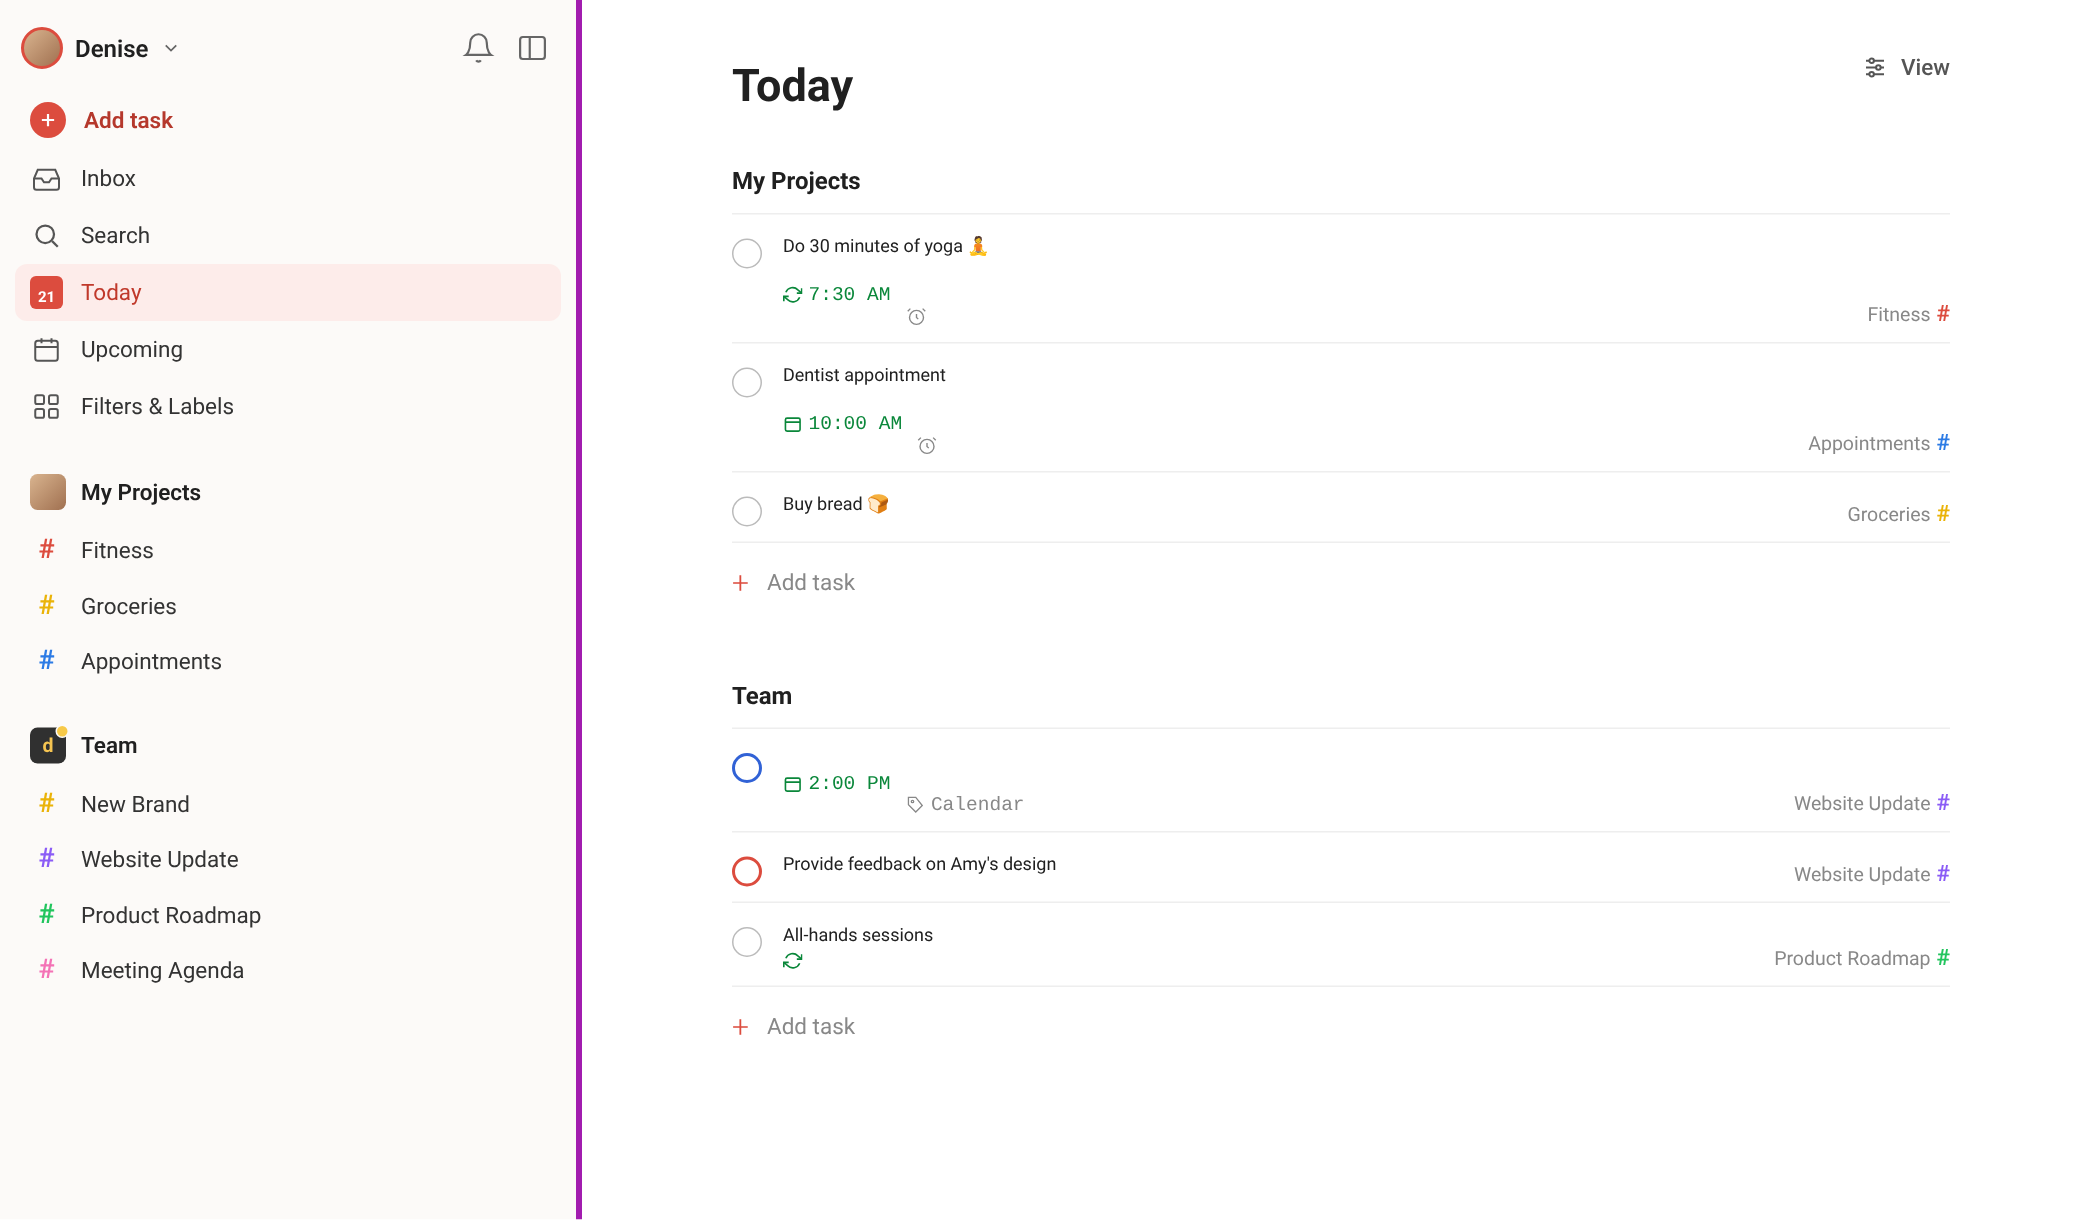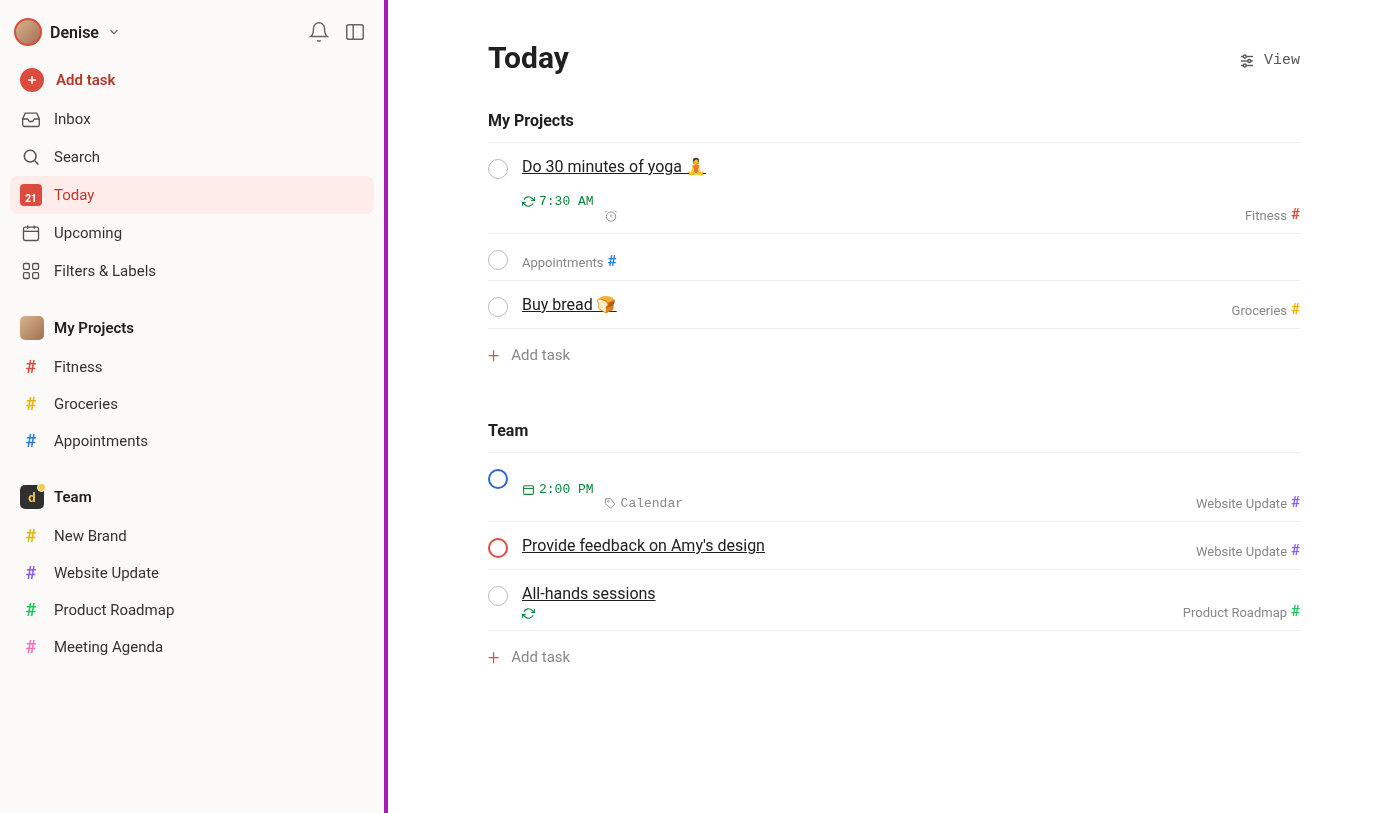--- a/index.html
+++ b/index.html
@@ -134,28 +134,28 @@
       color: #333;
     }
     .hash { font-size: 18px; font-weight: 600; width: 22px; text-align: center;}
     .main {
       flex: 1;
       padding: 40px 100px 40px 100px;
       position: relative;
     }
     .view-btn {
       position: absolute;
-      top: 52px; right: 100px;
-      display: flex;
+      top: 36px; right: 100px;
+      display: flex;
+      align-items: center;
       gap: 8px;
       color: #555;
       font-size: 15px;
       font-weight:500;
       cursor: pointer;
-      font-family: Liberation Mono, monospace;
     }
     .page-title {
       font-size: 30px;
       font-weight: 700;
       margin-bottom: 36px;
     }
     .group-title {
       font-weight: 700;
       font-size: 16px;
       padding-bottom: 12px;
@@ -171,21 +171,21 @@
     .checkbox {
       width: 20px; height: 20px;
       border: 1.5px solid #bbb;
       border-radius: 50%;
       flex-shrink: 0;
       margin-top: 2px;
     }
     .cb-blue { border: 2px solid #3162d6; }
     .cb-red  { border: 2px solid #dc4c3e; }
     .task-body { flex: 1; }
-    .task-title { font-size: 16px; margin-bottom: 4px; text-decoration: underline; }
+    .task-title { font-size: 12px; margin-bottom: 4px; }
     .task-meta {
       display: flex;
       align-items: center;
       gap: 10px;
       font-size: 13px;
       font-family: Liberation Mono, monospace;
     }
     .meta-time { color: #0a873a; font-weight: 500; display:flex;align-items:center;gap:4px;}
     .meta-extra { color: #888; display:flex;align-items:center;gap:4px;margin-top:29px;}
     .task-project {
@@ -380,20 +380,39 @@
               </span>
             </div>
       </div>
       <div class="task-project">
         <span>Fitness</span>
         <span class="proj-hash" style="color:#dc4c3e">#</span>
       </div>
         </div>
         <div class="task">
       <div class="checkbox"></div>
+      <div class="task-body">
+        <div class="task-title">Dentist appointment</div>
+        <div class="task-meta">
+              <span class="meta-time">
+                <svg width="13" height="13" viewBox="0 0 24 24" fill="none" stroke="#0a873a" stroke-width="2">
+                  <rect x="3" y="5" width="18" height="16" rx="2"></rect>
+                  <line x1="3" y1="10" x2="21" y2="10"></line>
+                </svg>
+                <span>10:00 AM</span>
+              </span>
+              <span class="meta-extra">
+                <svg width="14" height="14" viewBox="0 0 24 24" fill="none" stroke="#888" stroke-width="1.6">
+                  <circle cx="12" cy="13" r="8"></circle>
+                  <path d="M12 9v4l2 2"></path>
+                  <path d="M5 3L2 6M22 6l-3-3"></path>
+                </svg>
+              </span>
+            </div>
+      </div>
       <div class="task-project">
         <span>Appointments</span>
         <span class="proj-hash" style="color:#2c7be5">#</span>
       </div>
         </div>
         <div class="task">
       <div class="checkbox"></div>
       <div class="task-body">
         <div class="task-title">Buy bread 🍞</div>
 

